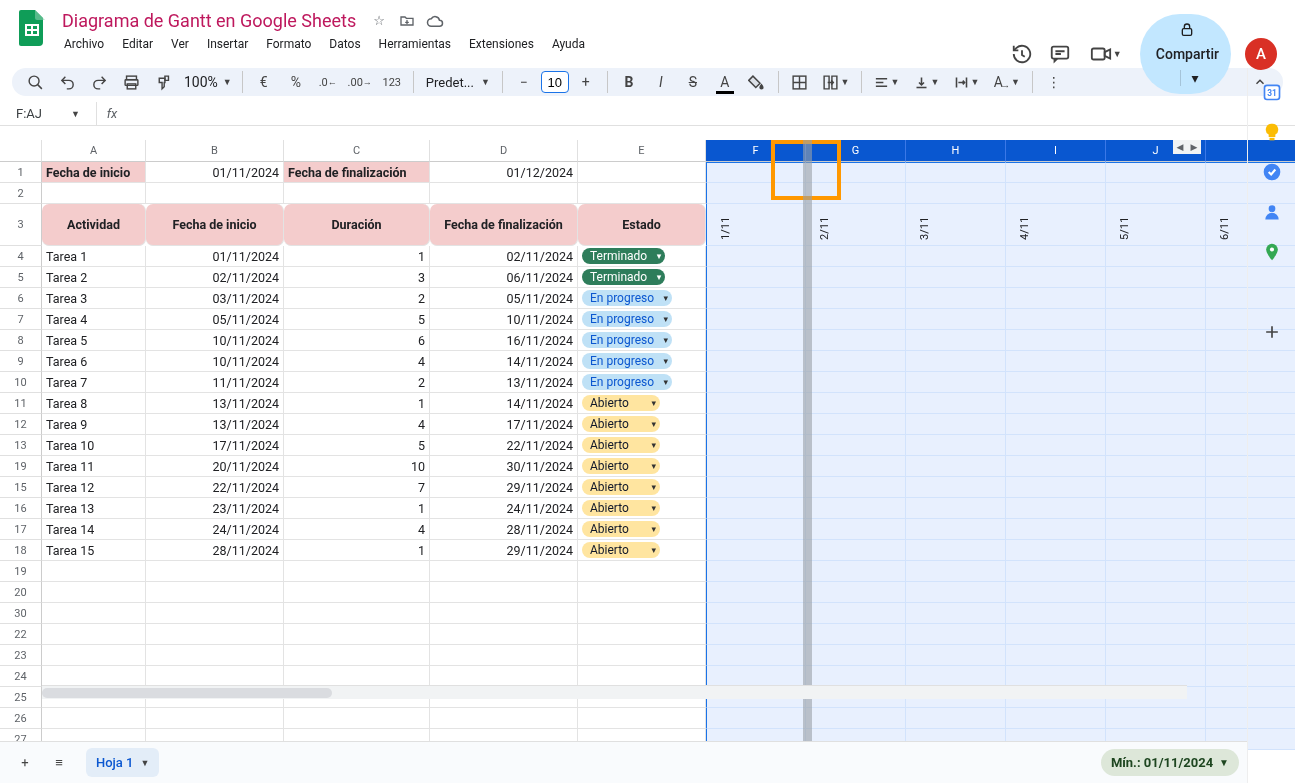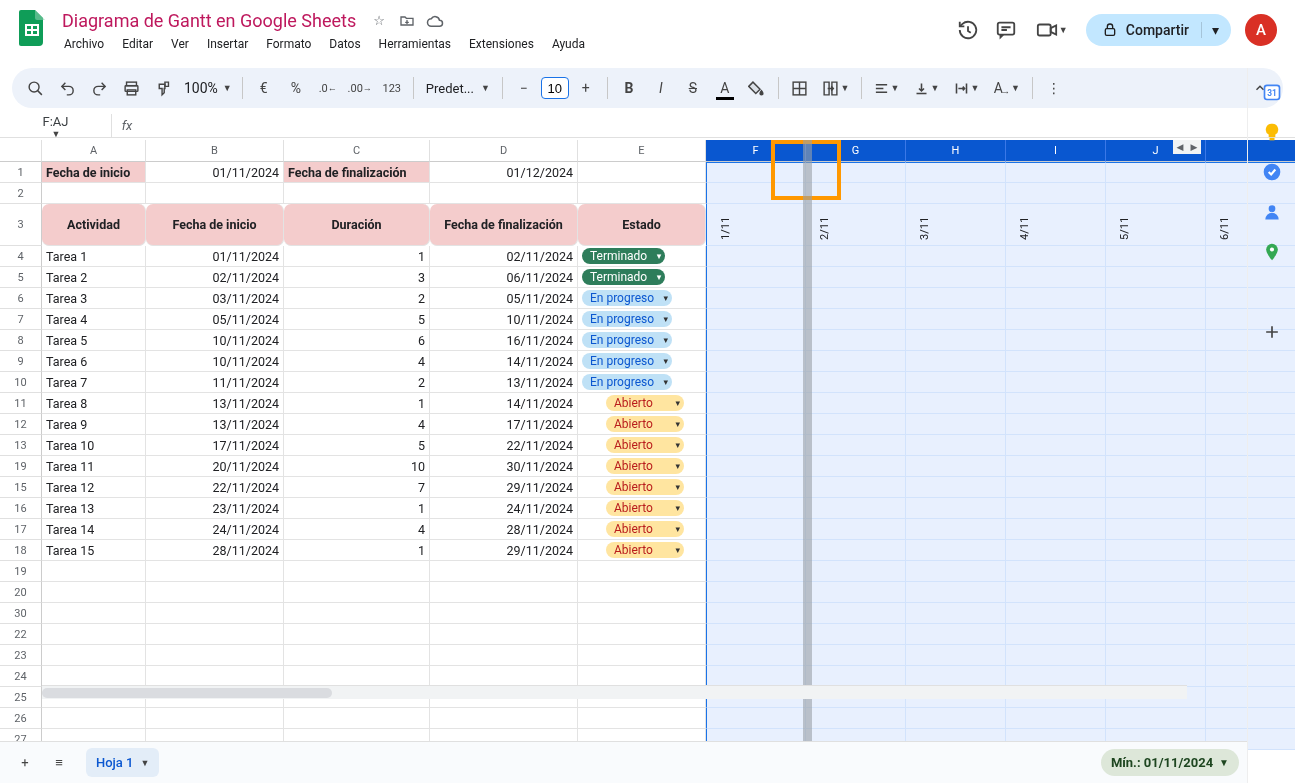--- a/index.html
+++ b/index.html
@@ -10,41 +10,41 @@
   .logo { width:40px; height:40px; display:flex; align-items:center; justify-content:center; margin-right:4px; }
   .title-area { flex:1; }
   .title-row { display:flex; align-items:center; gap:8px; }
   .doc-title { font-size:18px; color:#be185d; padding:2px 6px; border-radius:4px; }
   .title-icons { display:flex; gap:10px; color:#5f6368; }
   .title-icons span { width:18px; display:flex; align-items:center; justify-content:center;}
   .menu-row { display:flex; gap:2px; margin-top:0px; }
   .menu-item { padding:4px 8px; font-size:12px; color:#202124; border-radius:4px; cursor:pointer;}
   .header-right { display:flex; align-items:center; gap:14px; padding-right:6px; padding-top:6px;}
   .hr-icon { width:24px; height:24px; color:#444; display:flex; align-items:center; justify-content:center;}
-  .share-btn { display:flex; align-items:center; gap:8px; background:#c2e7ff; padding:8px 12px 8px 16px; border-radius:40px; font-size:14px; font-weight:500;}
+  .share-btn { display:flex; align-items:center; gap:8px; background:#c2e7ff; padding:8px 12px 8px 16px; border-radius:40px; font-size:14px; font-weight:500;flex-direction:column;}
   .share-btn .caret { border-left:1px solid rgba(0,0,0,0.15); padding-left:10px; margin-left:4px;}
   .avatar { width:32px; height:32px; border-radius:50%; background:#d93025; color:#fff; display:flex; align-items:center; justify-content:center; font-weight:500; font-size:15px;}
 
   
   .toolbar-wrap { padding:0 12px; margin-top:4px;}
-  .toolbar { background:#edf2fa; border-radius:24px; height:40px; display:flex; align-items:center; padding:0 8px; gap:2px;justify-content:flex-end; }
+  .toolbar { background:#edf2fa; border-radius:24px; height:28px; display:flex; align-items:center; padding:0 8px; gap:2px;justify-content:flex-end; }
   .tbtn { width:30px; height:30px; display:flex; align-items:center; justify-content:center; color:#444; border-radius:4px; cursor:pointer; font-size:14px;}
   .tsep { width:1px; height:22px; background:#c7c7c7; margin:0 4px;}
   .zoom { font-size:14px; padding:0 4px; display:flex; align-items:center; gap:4px;}
   .font-sel { font-size:13px; padding:0 6px; display:flex; align-items:center; gap:6px; min-width:70px;}
   .fontsize-box { display:flex; align-items:center; gap:2px;}
   .fontsize-input { width:28px; height:22px; border:1.5px solid #1a73e8; border-radius:4px; text-align:center; font-size:13px; background:#fff;}
   .tool-caret { font-size:9px; color:#444; margin-left:1px;}
   .collapse { margin-left:auto; }
   .textcolor { position:relative;}
   .textcolor::after{content:""; position:absolute; bottom:3px; left:6px; right:6px; height:3px; background:#000;}
 
   
   .fx-row { display:flex; align-items:center; height:24px; border-bottom:1px solid #e0e0e0; margin-top:6px;}
-  .name-box { width:112px; border-right:1px solid #e0e0e0; padding:0 5px; font-size:13px; color:#3c4043; display:flex; align-items:center; justify-content:space-between; height:100%;flex-direction:column;}
+  .name-box { width:97px; border-right:1px solid #e0e0e0; padding:0 16px; font-size:13px; color:#3c4043; display:flex; align-items:center; justify-content:space-between; height:100%;}
   .fx-icon { width:30px; text-align:center; font-style:italic; color:#5f6368; font-size:13px;}
   
   
   .sheet-area { position:absolute; top:140px; left:0; right:48px; bottom:42px; }
   .grid { display:grid; grid-template-columns: 42px 104px 138px 146px 148px 128px 100px 100px 100px 100px 100px 100px; font-size:13px;}
   .col-head { background:#fff; border-right:1px solid #e0e0e0; border-bottom:1px solid #cccccc; height:22px; display:flex; align-items:center; justify-content:center; color:#5f6368; font-size:11px; position:relative;}
   .col-head.sel { background:#0957d0; color:#fff; border-right:1px solid #3b78e7;}
   .corner { background:#fff; border-right:1px solid #e0e0e0; border-bottom:1px solid #ccc;}
   .row-head { background:#fff; border-right:1px solid #ccc; border-bottom:1px solid #e0e0e0; display:flex; align-items:center; justify-content:center; color:#5f6368; font-size:11px; height:21px;}
   .cell { border-right:1px solid #e3e3e3; border-bottom:1px solid #e3e3e3; height:21px; padding:0 4px; display:flex; align-items:center; font-size:12.5px; overflow:hidden; white-space:nowrap;}
@@ -52,21 +52,21 @@
   .pink { background:#f4cccc; font-weight:bold;}
   .pink-h { background:#f4cccc; font-weight:bold; justify-content:center;border-radius:7px;}
   .sel-col { background:#e8f0fe;}
   .sel-col.cell{ border-right:1px solid #d2e3fc; border-bottom:1px solid #d2e3fc;}
   
   .chip { display:inline-flex; align-items:center; border-radius:10px; padding:1px 18px 1px 8px; font-size:12px; position:relative; min-width:78px;}
   .chip::after { content:"▾"; position:absolute; right:4px; font-size:9px; color:#333;}
   .chip-term { background:#2e7d5b; color:#fff;}
   .chip-term::after { color:#fff;}
   .chip-prog { background:#bfe1f6; color:#0b57d0;}
-  .chip-open { background:#ffe5a0; color:#b91c1c;margin-left:24px;}
+  .chip-open { background:#ffe5a0; color:#0f172a;}
   
   .date-rot { position:relative;}
   .date-rot span { position:absolute; transform:rotate(-90deg); transform-origin:left top; left:12px; top:36px; font-size:11px; color:#202124;}
   .row3 { height:42px !important;}
   
   .sel-border-top { border-top:1px solid #1a73e8 !important;}
   .sel-border-left { border-left:1px solid #1a73e8 !important;}
   
   .orange-box { position:absolute; border:4px solid #ff9800; pointer-events:none;}
 

